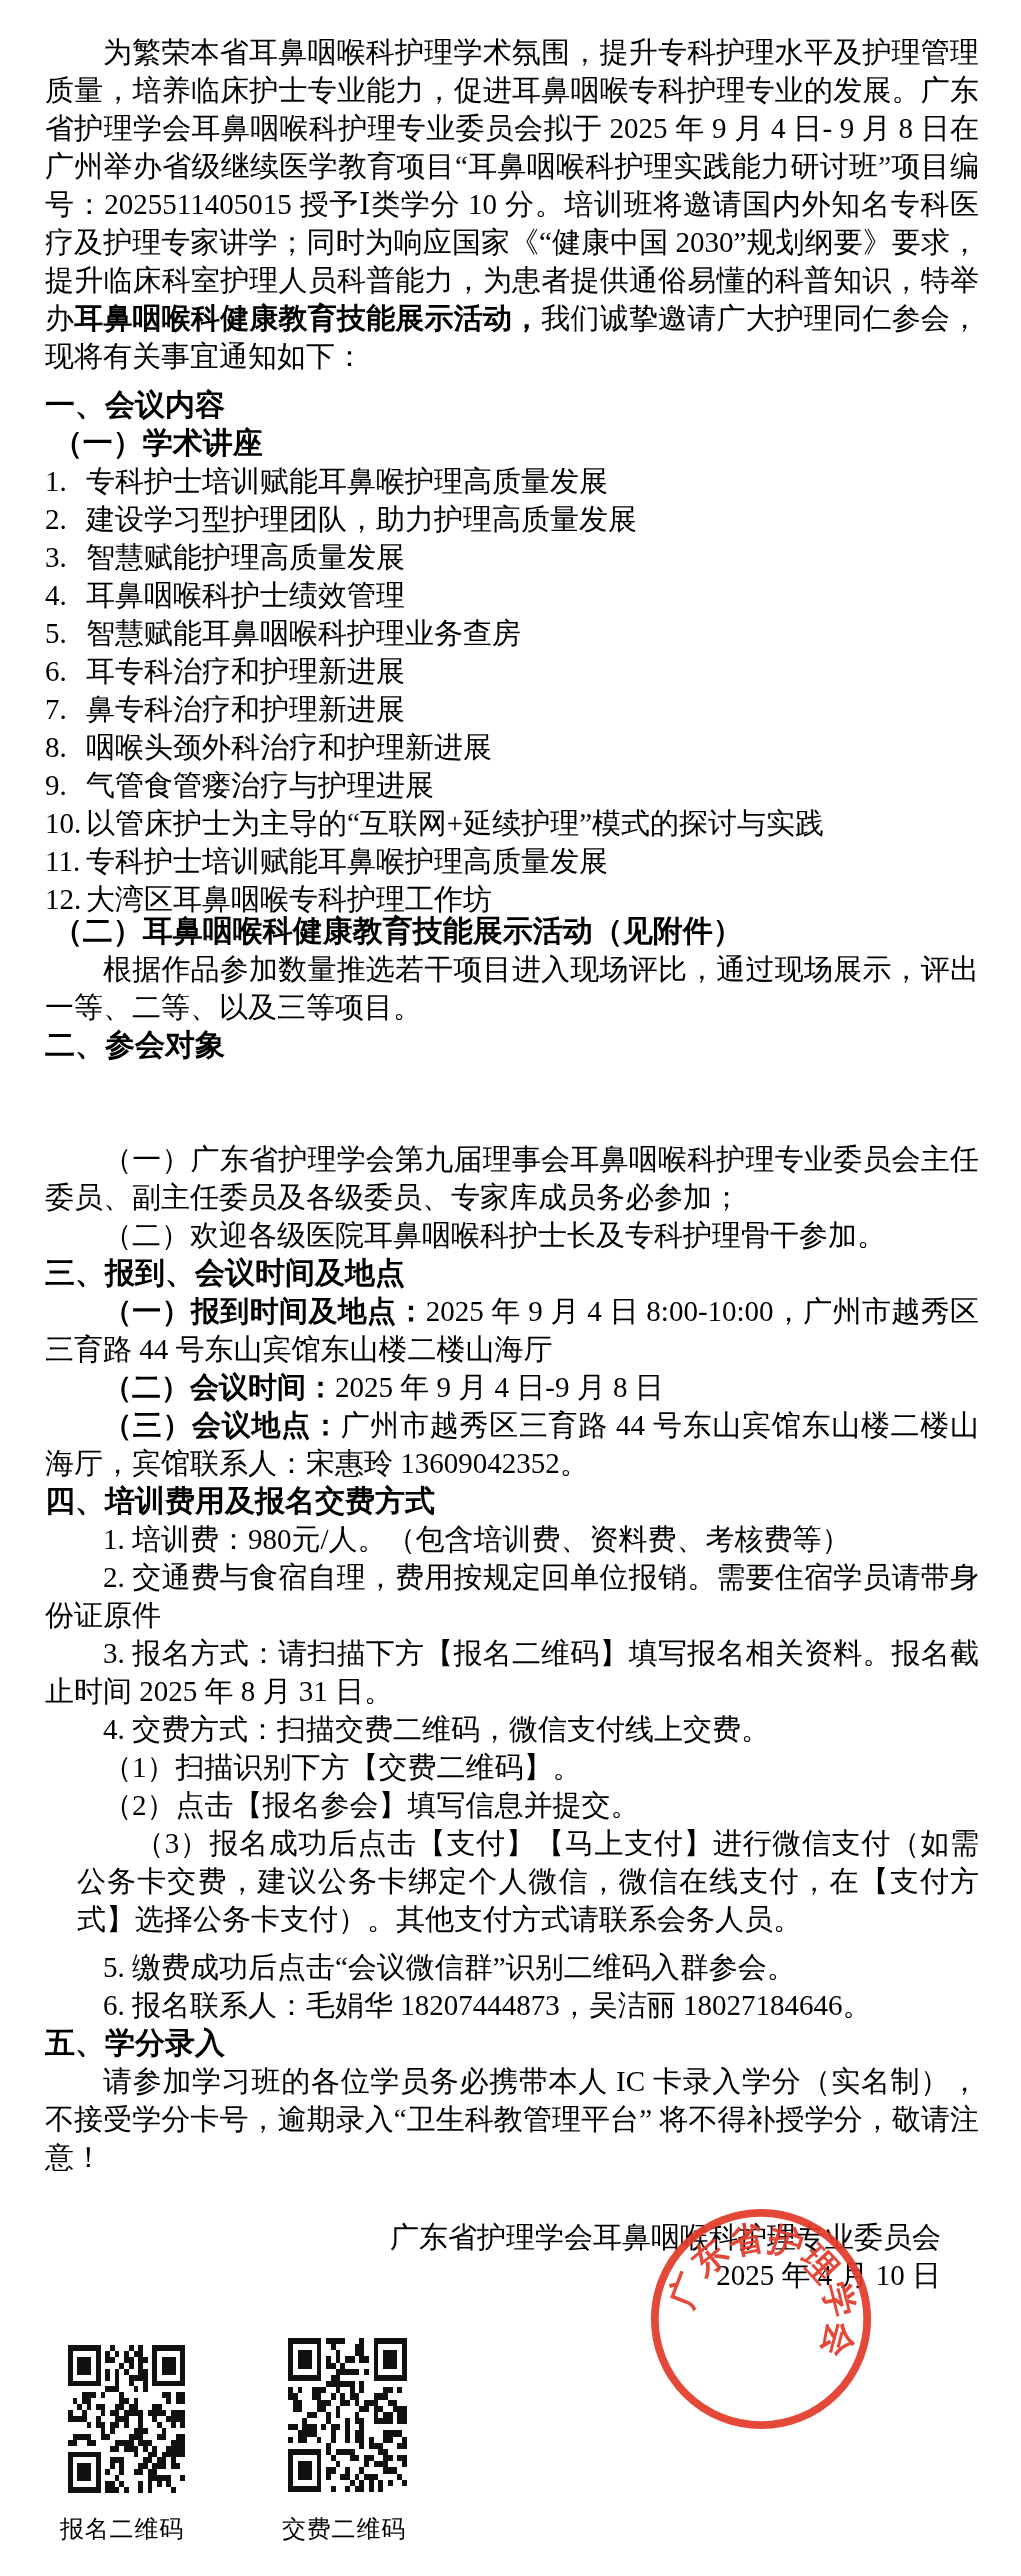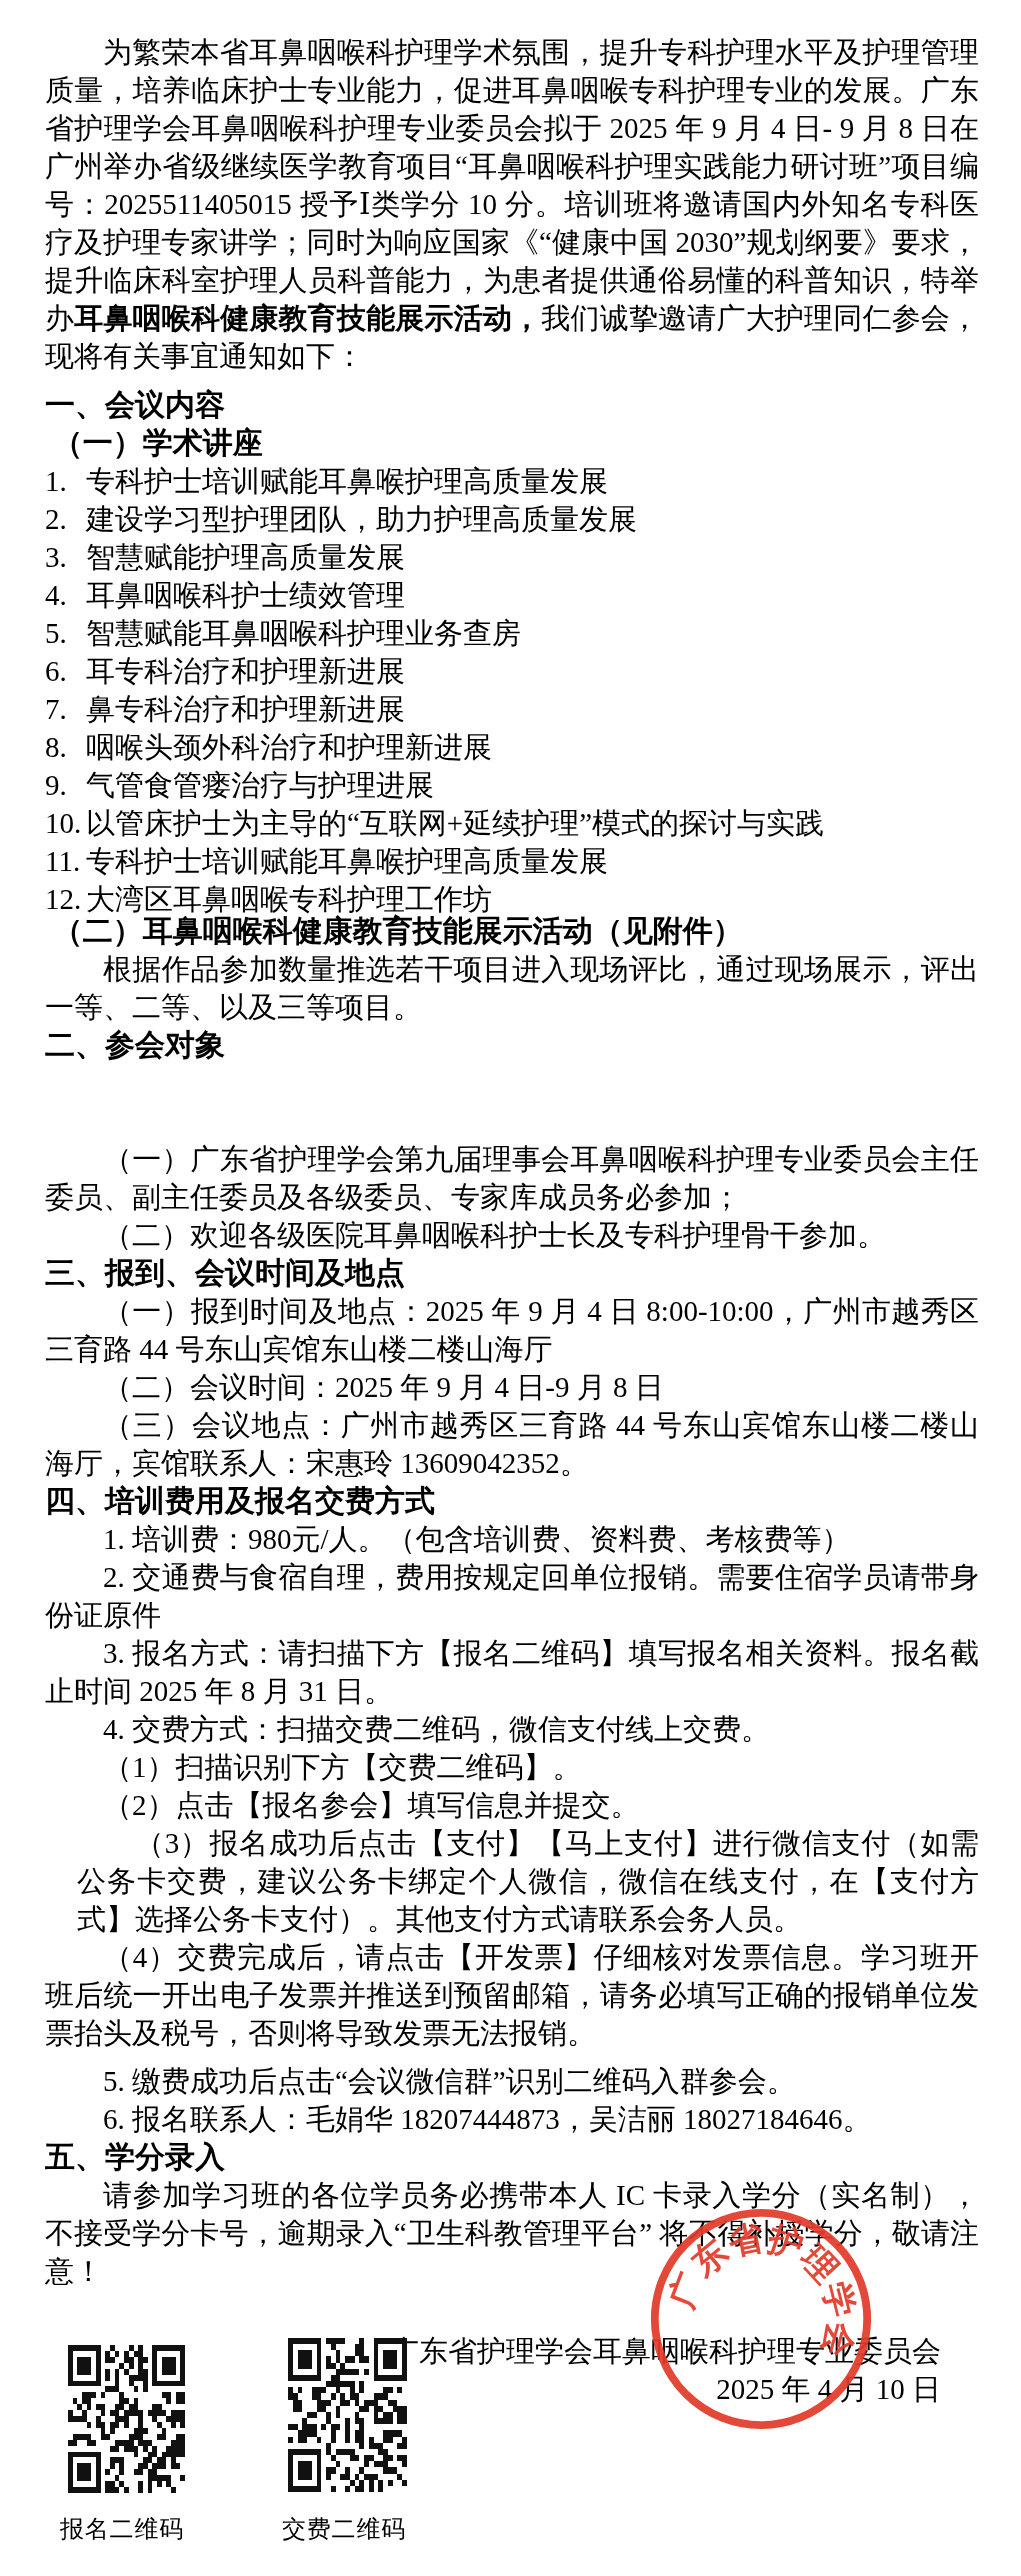--- a/index.html
+++ b/index.html
@@ -15,21 +15,21 @@
   .mt14{margin-top:11px;}
   .mtneg8{margin-top:-6.3px;}
   .gap77{margin-top:76px;}
   .mh96{min-height:75px;}
   .mh144{min-height:113px;}
   .mh432{min-height:338px;}
   .list{margin:0;}
   .item{display:flex;font-size:29px;line-height:38px;}
   .item .num{flex:0 0 41px;}
   .item .txt{flex:1;}
-  .lbl{font-weight:400;margin-top:32px;}
+  .lbl{font-weight:700;margin-top:32px;}
   .sig-block{margin-top:42px;text-align:right;margin-right:38px;font-size:29px;line-height:38px;}
   .seal{position:absolute;left:647px;top:2205px;width:228px;height:228px;z-index:3;opacity:.93;}
   .qrbox{position:absolute;z-index:1;}
   .qr1{left:68px;top:2345px;width:117px;height:148px;}
   .qr2{left:288px;top:2338px;width:119px;height:154px;}
   .qrbox svg{width:100%;height:100%;display:block;}
   .qrlabel{position:absolute;z-index:1;font-size:24px;line-height:31px;width:133px;letter-spacing:0.8px;}
   .qrlabel.l1{left:60px;top:2514px;}
   .qrlabel.l2{left:282px;top:2514px;}
 </style>
@@ -126,21 +126,20 @@
     <p class="para" style="min-height: 75px;">3. 报名方式：请扫描下方【报名二维码】填写报名相关资料。报名截止时间 2025 年 8 月 31 日。</p>
 
     <p class="para" style="min-height: 38px;">4. 交费方式：扫描交费二维码，微信支付线上交费。</p>
 
     <p class="para" style="min-height: 38px;">（1）扫描识别下方【交费二维码】。</p>
 
     <p class="para" style="min-height: 38px;">（2）点击【报名参会】填写信息并提交。</p>
 
     <p class="para" style="min-height: 113px; margin-left: 32px;">（3）报名成功后点击【支付】【马上支付】进行微信支付（如需公务卡交费，建议公务卡绑定个人微信，微信在线支付，在【支付方式】选择公务卡支付）。其他支付方式请联系会务人员。</p>
 
-    <p class="para" style="min-height: 113px;">（4）交费完成后，请点击【开发票】仔细核对发票信息。学习班开班后统一开出电子发票并推送到预留邮箱，请务必填写正确的报销单位发票抬头及税号，否则将导致发票无法报销。</p>
 
     <p class="para" style="min-height: 38px; margin-top: 10px;">5. 缴费成功后点击“会议微信群”识别二维码入群参会。</p>
 
     <p class="para" style="min-height: 38px;">6. 报名联系人：毛娟华 18207444873，吴洁丽 18027184646。</p>
   </div>
 
   <div class="h">五、学分录入</div>
   <p class="para mh144">请参加学习班的各位学员务必携带本人 IC 卡录入学分（实名制），不接受学分卡号，逾期录入“卫生科教管理平台” 将不得补授学分，敬请注意！</p>
 
   <div class="sig-block">

